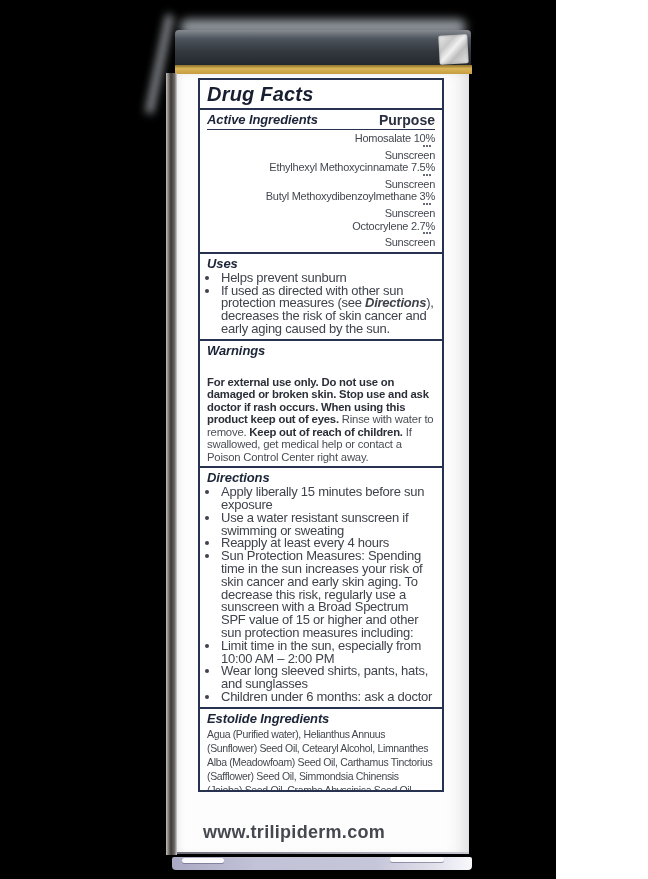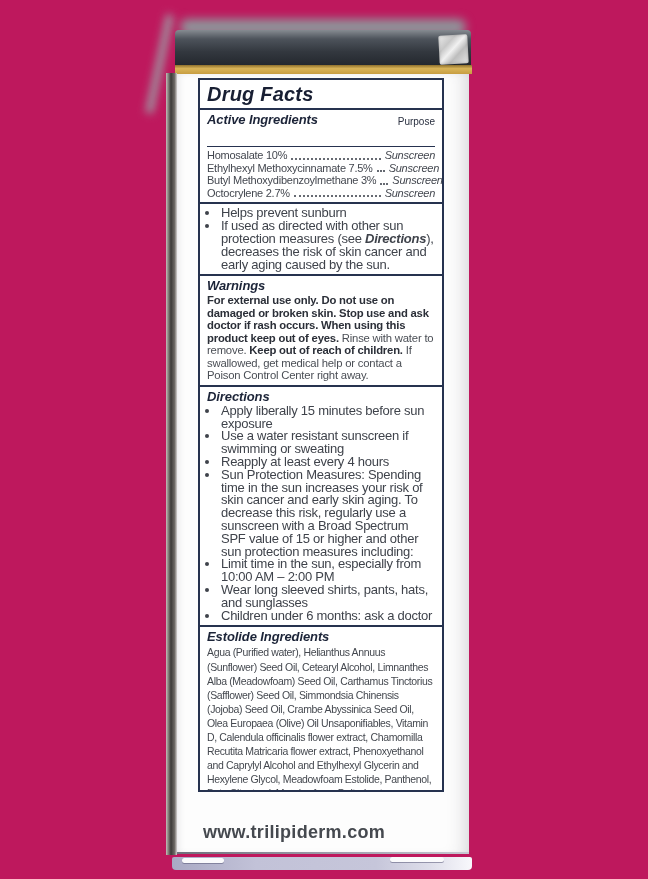--- a/index.html
+++ b/index.html
@@ -1,16 +1,16 @@
 <!DOCTYPE html>
 <html><head>
 <meta charset="utf-8">
 <style>
   html,body{margin:0;padding:0;background:#ffffff;}
-  .stage{position:relative;width:648px;height:879px;background:#be185d;overflow:hidden;
+  .stage{position:relative;width:556px;height:879px;background:#000000;overflow:hidden;
          font-family:"Liberation Sans",sans-serif;color:#3f434b;}
 
   
   .corner-blur{position:absolute;left:156px;top:14px;width:7px;height:100px;
                background:#9aa0a6;filter:blur(4px);transform:rotate(12deg);}
   .box-top-blur{position:absolute;left:180px;top:19px;width:286px;height:16px;
                 background:#8e949a;filter:blur(5px);border-radius:8px;}
   .box-top{position:absolute;left:175px;top:30px;width:296px;height:36px;
            background:linear-gradient(180deg,#868b91 0%,#4d535b 25%,#33383f 60%,#23272d 100%);
            border-radius:4px 4px 0 0;}
@@ -41,34 +41,34 @@
          border:2px solid #26324f;background:#ffffff;overflow:hidden;}
   .df-title{font-size:20px;line-height:23px;font-weight:bold;font-style:italic;
             color:#181f33;padding:3px 7px 2px;border-bottom:2px solid #26324f;
             letter-spacing:.2px;}
   .section{padding:2px 7px 3px;}
   .section + .section{border-top:2px solid #26324f;}
   .sec-heading{font-size:13px;line-height:15px;font-weight:bold;font-style:italic;
                color:#1c2438;letter-spacing:-.1px;}
   .body-txt{font-size:13px;line-height:12.8px;letter-spacing:-.25px;color:#3f434b;}
 
-  .ai-header{display:flex;justify-content:space-between;align-items:flex-end;
-             border-bottom:1.5px solid #26324f;padding-bottom:19px;margin-bottom:2px;}
-  .ai-header .purpose{font-size:10px;font-weight:normal;font-style:normal;color:#2a3040;}
+  .ai-header{display:flex;justify-content:space-between;align-items:flex-start;
+             border-bottom:1.5px solid #26324f;padding-bottom:1px;margin-bottom:2px;}
+  .ai-header .purpose{font-size:14px;font-weight:bold;font-style:normal;color:#2a3040;}
   .ai-row{display:flex;align-items:flex-end;font-size:11px;line-height:12.6px;
-          letter-spacing:-.25px;color:#43474f;}
+          letter-spacing:-.25px;color:#43474f;flex-direction:column;}
   .ai-name{white-space:nowrap;}
   .leader{flex:1;border-bottom:2px dotted #666a72;margin:0 4px 2px 4px;min-width:8px;}
-  .ai-purpose{white-space:nowrap;font-style:italic;}
+  .ai-purpose{white-space:nowrap;}
 
   ul.bullets{margin:1px 0 0 0;padding:0 0 0 13px;list-style:disc;}
   ul.bullets li{padding-left:1px;margin:0;}
   .bi{font-weight:bold;font-style:italic;}
 
-  .warn-p{margin:1px 0 0 0;font-size:11.3px;line-height:12.5px;letter-spacing:-.2px;}
+  .warn-p{margin:18px 0 0 0;font-size:11.3px;line-height:12.5px;letter-spacing:-.2px;}
   .warn-b{font-weight:bold;color:#2b2f38;}
   .warn-r{color:#4a4e55;}
 
   .sec-directions li{margin-bottom:.5px;}
   .inactive-p{margin:1px 0 0 0;font-size:10.5px;line-height:14.1px;letter-spacing:-.35px;
               color:#44484f;}
 
   .ndc{position:absolute;left:26px;top:727px;font-size:15px;letter-spacing:.6px;
        color:#585c64;}
   .website{position:absolute;left:26px;top:748px;font-size:18px;font-weight:bold;
@@ -114,20 +114,21 @@
           <span class="ai-purpose">Sunscreen</span>
         </div>
         <div class="ai-row">
           <span class="ai-name">Octocrylene 2.7%</span>
           <span class="leader"></span>
           <span class="ai-purpose">Sunscreen</span>
         </div>
       </div>
 
       <div class="section">
+        <div class="sec-heading">Uses</div>
         <ul class="bullets body-txt">
           <li>Helps prevent sunburn</li>
           <li><span>If used as directed with other sun protection measures (see </span><span class="bi">Directions</span><span>), decreases the risk of skin cancer and early aging caused by the sun.</span></li>
         </ul>
       </div>
 
       <div class="section">
         <div class="sec-heading">Warnings</div>
         <p class="warn-p"><span class="warn-b">For external use only. Do not use on damaged or broken skin. Stop use and ask doctor if rash occurs. When using this product keep out of eyes.</span><span class="warn-r"> Rinse with water to remove. </span><span class="warn-b">Keep out of reach of children.</span><span class="warn-r"> If swallowed, get medical help or contact a Poison Control Center right away.</span></p>
       </div>

